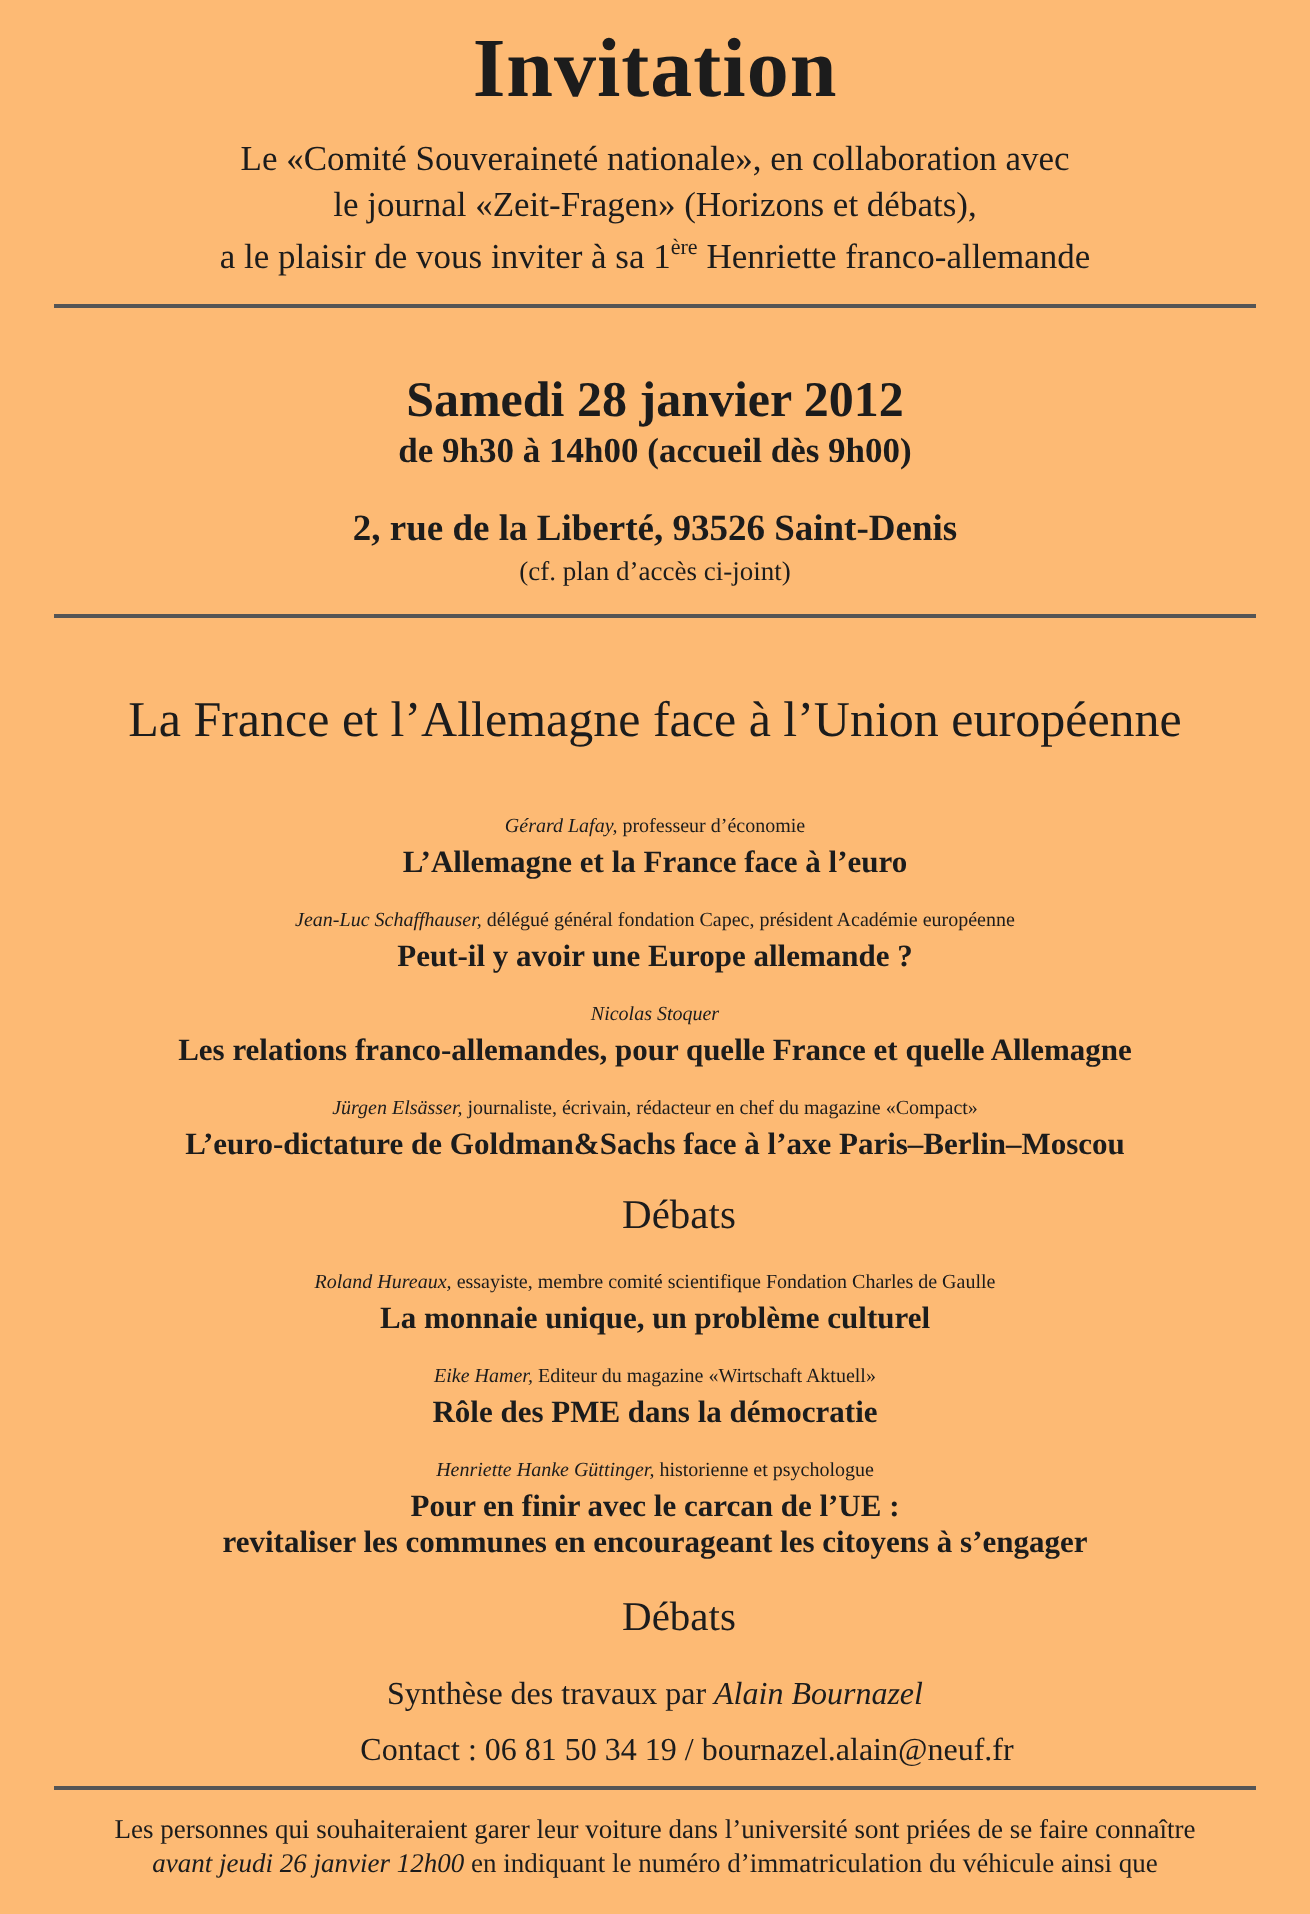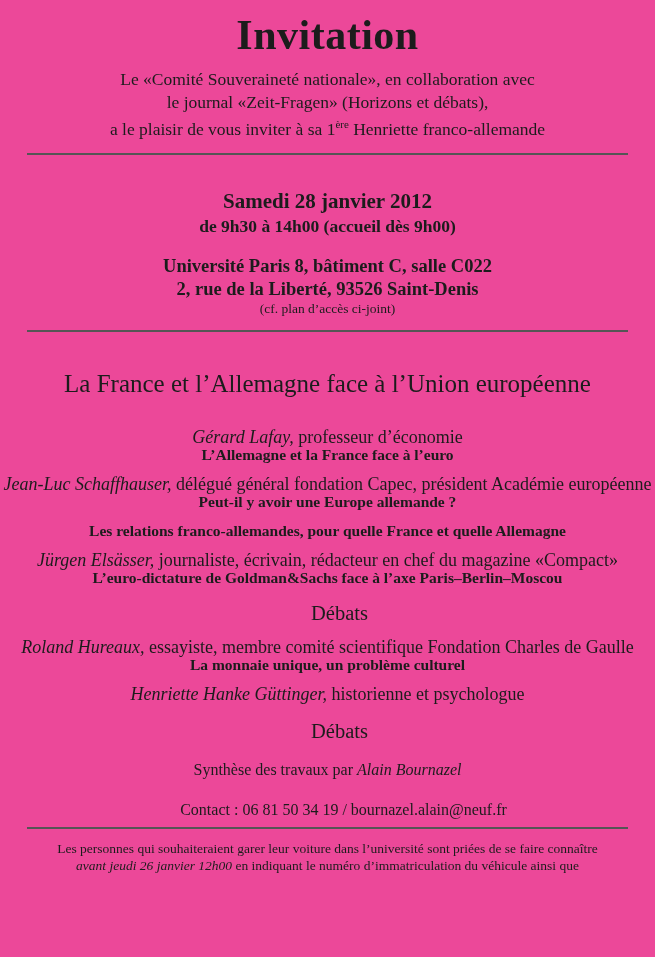--- a/index.html
+++ b/index.html
@@ -6,21 +6,21 @@
   body {
     background: #ffffff;
     font-family: "Liberation Serif", "DejaVu Serif", serif;
     color: #1c1c1c;
   }
   .page {
     position: relative;
     width: 655px;
     height: 957px;
     margin: 0 auto;
-    background: #ec4899;
+    background: #fdba74;
     overflow: hidden;
     text-align: center;
   }
   .title {
     margin: 0;
     padding-top: 12px;
     font-size: 42px;
     line-height: 46px;
     font-weight: bold;
     letter-spacing: 0.5px;
@@ -34,21 +34,21 @@
   .rule {
     border: none;
     border-top: 2px solid #555555;
     margin: 0 27px;
   }
   .rule.r1 { margin-top: 13px; }
   .rule.r2 { margin-top: 13px; }
   .rule.r3 { margin-top: 7px; }
   .event-date {
     margin-top: 33px;
-    font-size: 21px;
+    font-size: 25px;
     line-height: 27px;
     font-weight: bold;
   }
   .event-time {
     font-size: 17.5px;
     line-height: 22px;
     font-weight: bold;
   }
   .venue {
     margin-top: 18px;
@@ -62,21 +62,21 @@
   }
   .conf-title {
     margin-top: 37px;
     font-size: 25px;
     line-height: 30px;
     font-weight: normal;
   }
   .speakers { margin-top: 29px; }
   .speaker-block { margin-bottom: 11px; }
   .speaker-line {
-    font-size: 18px;
+    font-size: 10px;
     line-height: 18px;
   }
   .speaker-name { font-style: italic; }
   .talk-title {
     font-size: 15.5px;
     line-height: 18px;
     font-weight: bold;
     white-space: pre-line;
   }
   .debates {
@@ -86,21 +86,21 @@
     padding-left: 24px;
   }
   .debates.second { margin: 16px 0 0 0; }
   .synthesis {
     margin-top: 17px;
     font-size: 16px;
     line-height: 20px;
   }
   .synthesis .author { font-style: italic; }
   .contact {
-    margin-top: 20px;
+    margin-top: 8px;
     font-size: 16px;
     line-height: 20px;
     padding-left: 32px;
   }
   .parking {
     margin-top: 11px;
     font-size: 13.5px;
     line-height: 17px;
   }
   .parking .em { font-style: italic; }
@@ -117,21 +117,20 @@
     <div>le journal «Zeit-Fragen» (Horizons et débats),</div>
     <div><span>a le plaisir de vous inviter à sa 1</span><sup>ère</sup><span> Henriette franco-allemande</span></div>
   </div>
 
   <hr class="rule r1">
 
   <div class="event-date">Samedi 28 janvier 2012</div>
   <div class="event-time">de 9h30 à 14h00 (accueil dès 9h00)</div>
 
   <div class="venue">
-    <div>Université Paris 8, bâtiment C, salle C022</div>
     <div>2, rue de la Liberté, 93526 Saint-Denis</div>
   </div>
   <div class="venue-note">(cf. plan d’accès ci-joint)</div>
 
   <hr class="rule r2">
 
   <h2 class="conf-title">La France et l’Allemagne face à l’Union européenne</h2>
 
   <div class="speakers">
 
@@ -139,42 +138,49 @@
       <div class="speaker-line"><span class="speaker-name">Gérard Lafay,</span><span> professeur d’économie</span></div>
       <div class="talk-title">L’Allemagne et la France face à l’euro</div>
     </div>
 
     <div class="speaker-block">
       <div class="speaker-line"><span class="speaker-name">Jean-Luc Schaffhauser,</span><span> délégué général fondation Capec, président Académie européenne</span></div>
       <div class="talk-title">Peut-il y avoir une Europe allemande ?</div>
     </div>
 
     <div class="speaker-block">
+      <div class="speaker-line"><span class="speaker-name">Nicolas Stoquer</span><span></span></div>
       <div class="talk-title">Les relations franco-allemandes, pour quelle France et quelle Allemagne</div>
     </div>
 
     <div class="speaker-block">
       <div class="speaker-line"><span class="speaker-name">Jürgen Elsässer,</span><span> journaliste, écrivain, rédacteur en chef du magazine «Compact»</span></div>
       <div class="talk-title">L’euro-dictature de Goldman&amp;Sachs face à l’axe Paris–Berlin–Moscou</div>
     </div>
 
   </div>
 
   <div class="debates">Débats</div>
 
   <div class="speakers2">
 
     <div class="speaker-block">
       <div class="speaker-line"><span class="speaker-name">Roland Hureaux,</span><span> essayiste, membre comité scientifique Fondation Charles de Gaulle</span></div>
       <div class="talk-title">La monnaie unique, un problème culturel</div>
     </div>
 
+    <div class="speaker-block">
+      <div class="speaker-line"><span class="speaker-name">Eike Hamer,</span><span> Editeur du magazine «Wirtschaft Aktuell»</span></div>
+      <div class="talk-title">Rôle des PME dans la démocratie</div>
+    </div>
 
     <div class="speaker-block">
       <div class="speaker-line"><span class="speaker-name">Henriette Hanke Güttinger,</span><span> historienne et psychologue</span></div>
+      <div class="talk-title">Pour en finir avec le carcan de l’UE :
+revitaliser les communes en encourageant les citoyens à s’engager</div>
     </div>
 
   </div>
 
   <div class="debates second">Débats</div>
 
   <div class="synthesis"><span>Synthèse des travaux par </span><span class="author">Alain Bournazel</span></div>
 
   <div class="contact">Contact : 06 81 50 34 19 / bournazel.alain@neuf.fr</div>
 

